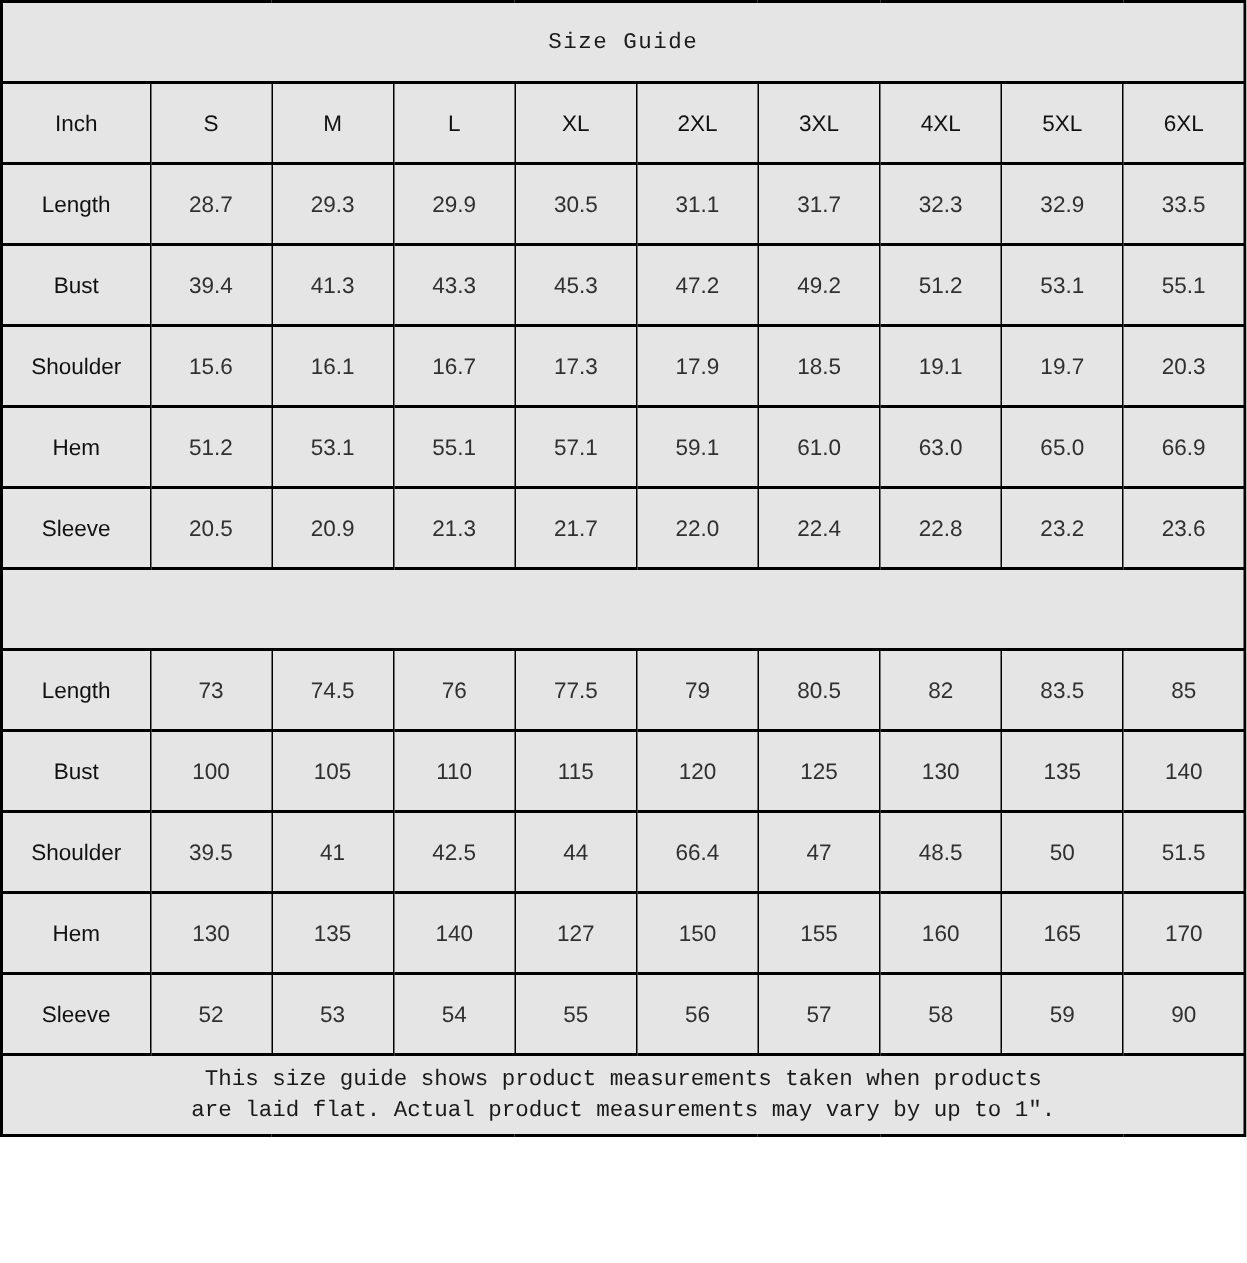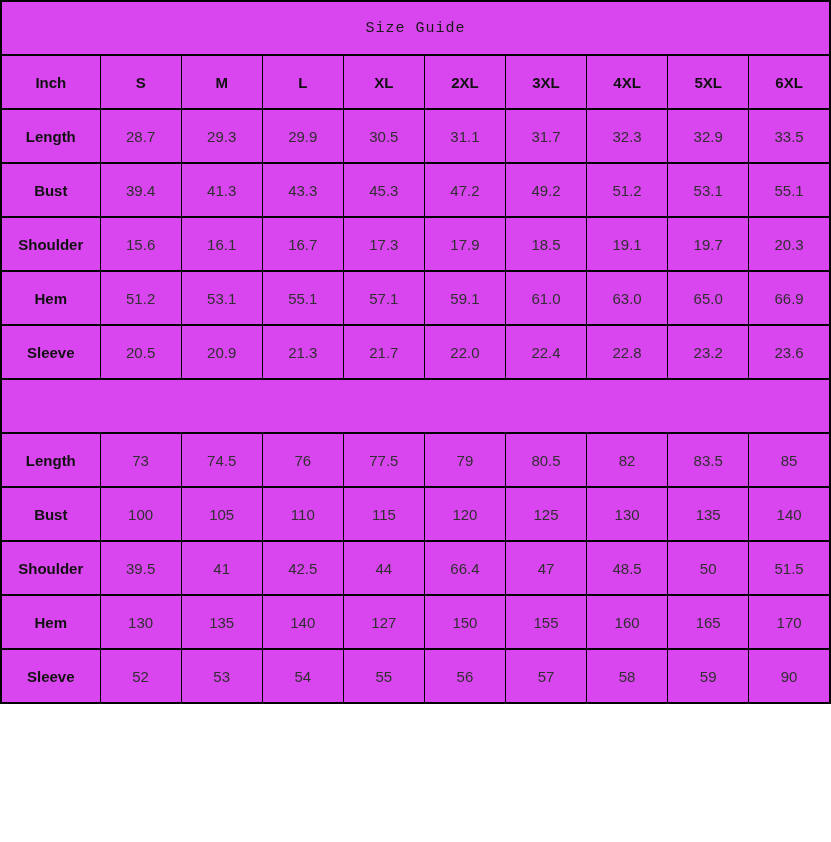--- a/index.html
+++ b/index.html
@@ -3,21 +3,21 @@
 <meta charset="utf-8">
 <style>
   html, body { margin: 0; padding: 0; background: #ffffff; }
   body { width: 831px; height: 842px; overflow: hidden; }
   table.size-guide {
     border-collapse: collapse;
     table-layout: fixed;
     width: 831px;
     font-family: "Liberation Sans", sans-serif;
     color: #303030;
-    background: #d946ef;
+    background: #e5e5e5;
   }
   table.size-guide td {
     border-left: 1px solid #000;
     border-right: 1px solid #000;
     border-top: 2px solid #000;
     border-bottom: 2px solid #000;
     text-align: center;
     vertical-align: middle;
     font-size: 15px;
     height: 52px;
@@ -26,21 +26,21 @@
   }
   table.size-guide { border: 2px solid #000; }
   td.title-cell {
     font-family: "Liberation Mono", "DejaVu Sans Mono", monospace;
     font-size: 22px;
     letter-spacing: 1px;
     color: #1a1a1a;
     height: 52px;
   }
   td.hd, td.label {
-    font-weight: bold;
+    font-weight: normal;
     color: #111111;
     font-size: 15px;
   }
   td.gap-cell { height: 52px; }
   td.footer-cell {
     font-family: "Liberation Mono", "DejaVu Sans Mono", monospace;
     font-size: 15px;
     color: #1a1a1a;
     line-height: 1.4;
     height: 52px;
@@ -201,14 +201,20 @@
     <td>53</td>
     <td>54</td>
     <td>55</td>
     <td>56</td>
     <td>57</td>
     <td>58</td>
     <td>59</td>
     <td>90</td>
   </tr>
 
+  <tr>
+    <td colspan="10" class="footer-cell">
+      <div>This size guide shows product measurements taken when products</div>
+      <div>are laid flat. Actual product measurements may vary by up to 1″.</div>
+    </td>
+  </tr>
 </tbody>
   </table>
 
 </body></html>

